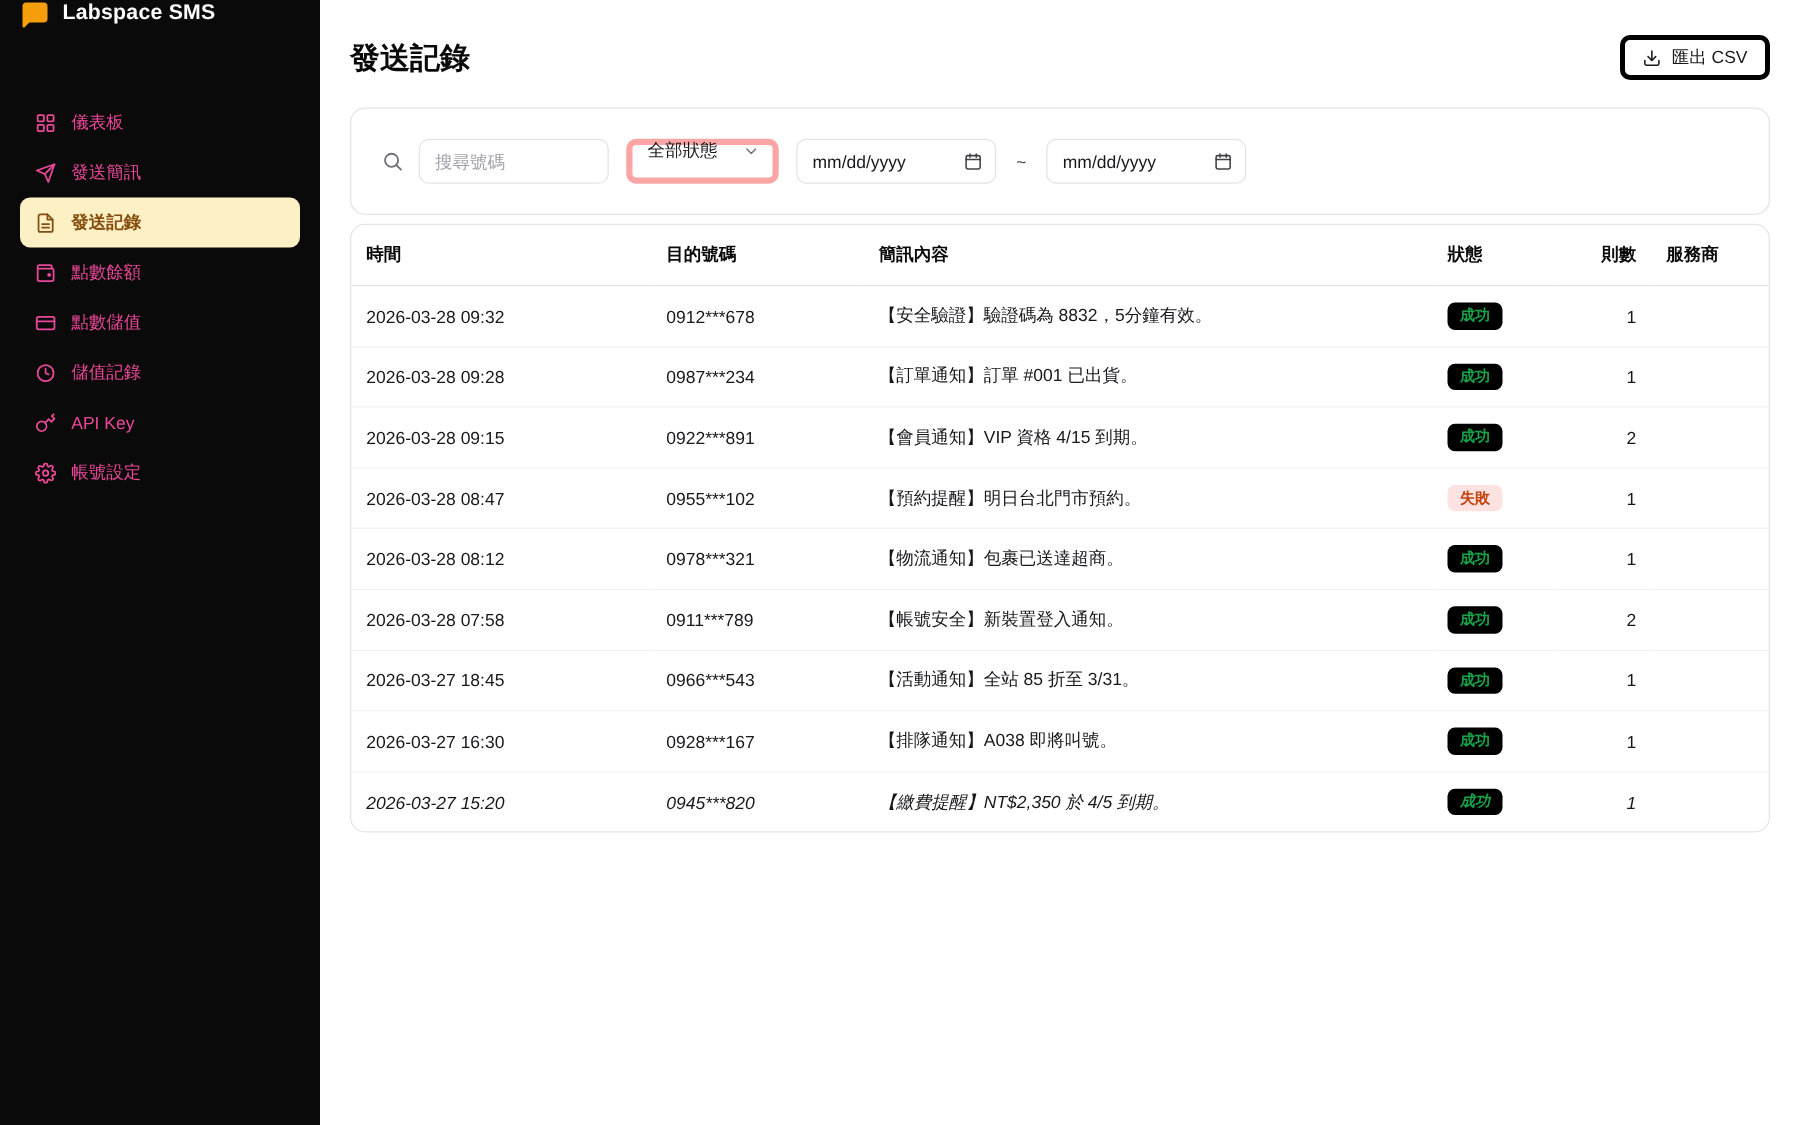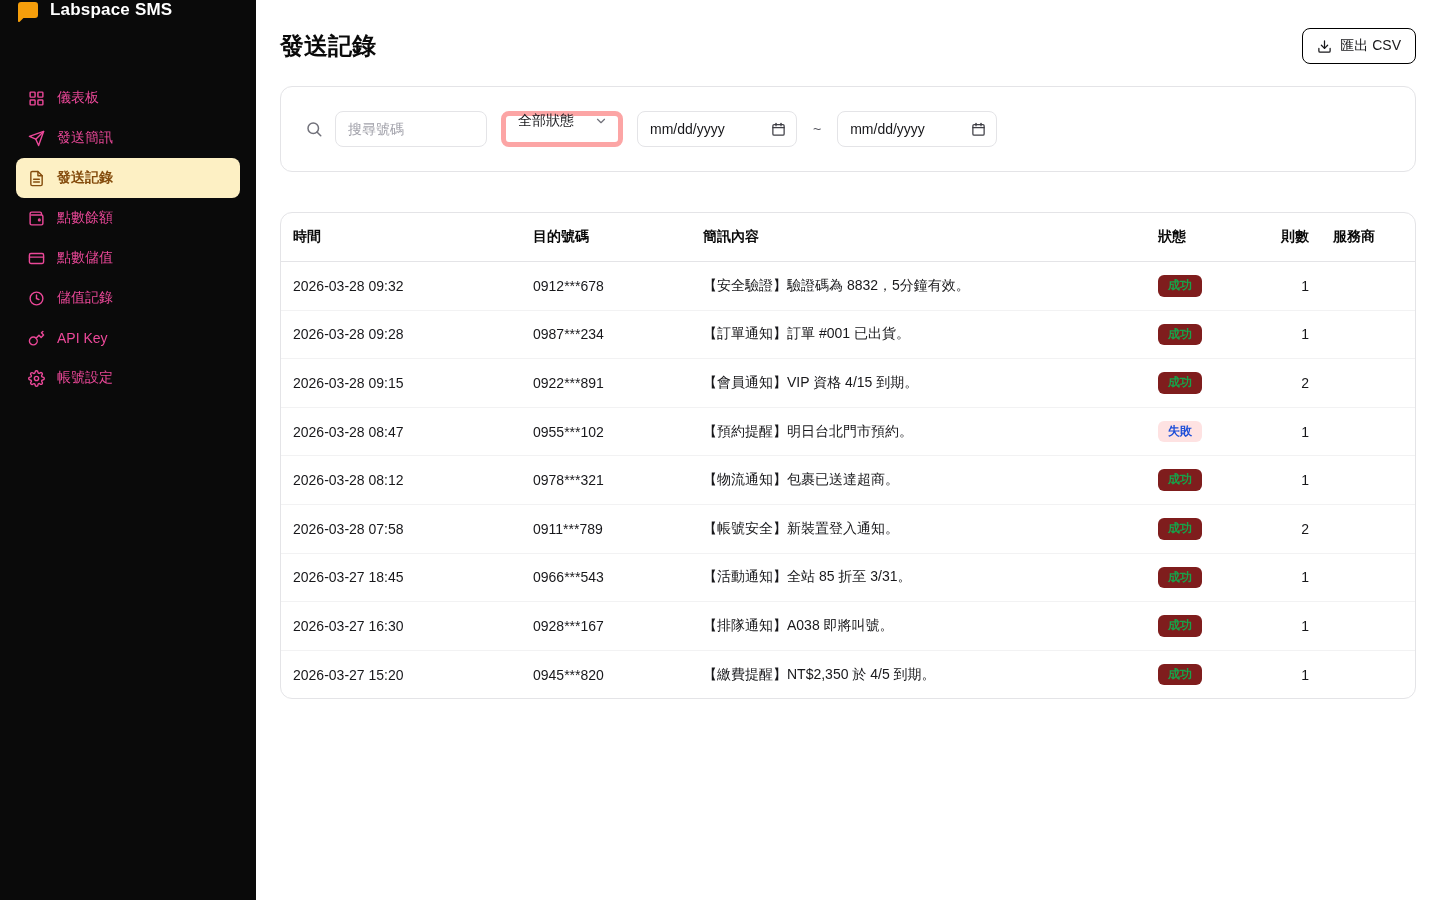--- a/index.html
+++ b/index.html
@@ -45,30 +45,30 @@
   }
   .topbar-chunk .icon { display: flex; align-items: center; color: #52525b; }
 
   .content { padding: 28px 24px 24px; flex: 1; overflow: hidden; }
 
   .page-head { display: flex; align-items: center; justify-content: space-between; margin-bottom: 22px; }
   .page-title { font-size: 24px; font-weight: 700; color: #0a0a0a; }
   .btn-export {
     display: inline-flex; align-items: center; gap: 8px;
     height: 36px; padding: 0 14px;
-    background: #ffffff; border: 1px solid #000000; border-radius: 8px;
+    background: #ffffff; border: 4px solid #000000; border-radius: 8px;
     font-size: 14px; color: #18181b; cursor: pointer;
     font-family: inherit;
   }
   .btn-export .icon { display: flex; align-items: center; color: #18181b; }
 
   
   .filter-card {
     border: 1px solid #e4e4e7; border-radius: 12px;
-    padding: 24px; margin-bottom: 40px;
+    padding: 24px; margin-bottom: 7px;
     display: flex; align-items: center; gap: 14px;
   }
   .search-icon-wrap { display: flex; align-items: center; color: #71717a; margin-right: -2px; }
   .input-search {
     width: 152px; height: 36px; border: 1px solid #e4e4e7; border-radius: 8px;
     padding: 0 12px; font-size: 14px; color: #18181b; outline: none;
     font-family: inherit;
   }
   .input-search::placeholder { color: #a1a1aa; }
   .select-box {
@@ -89,33 +89,33 @@
   .table-card { border: 1px solid #e4e4e7; border-radius: 12px; overflow: hidden; }
   table { width: 100%; border-collapse: collapse; table-layout: fixed; font-size: 14px; }
   thead th {
     text-align: left; font-weight: 700; color: #0a0a0a;
     padding: 15px 12px; border-bottom: 1px solid #e4e4e7;
   }
   tbody td {
     padding: 13px 12px; border-bottom: 1px solid #f2f2f3;
     color: #18181b; white-space: nowrap; overflow: hidden; text-overflow: ellipsis;
   }
-  tbody tr:last-child td { border-bottom: none; }
+  tbody tr:last-child td { border-bottom: none; font-style: italic; }
   .col-0 { width: 240px; }
   .col-1 { width: 170px; }
   .col-2 { width: 455px; }
   .col-3 { width: 100px; }
   .col-4 { width: 75px; text-align: right; }
   .col-5 { width: auto; }
   .badge {
     display: inline-block; padding: 3px 10px; border-radius: 6px;
     font-size: 12px; font-weight: 600; line-height: 1.3;
   }
-  .badge.success { background: #7f1d1d; color: #16a34a; }
-  .badge.fail    { background: #fee2e2; color: #1d4ed8; }
+  .badge.success { background: #000000; color: #16a34a; }
+  .badge.fail    { background: #fee2e2; color: #c2410c; }
 </style>
 </head>
 <body>
 
 <div class="app">
 
   <aside class="sidebar">
     <div class="logo">
       <span class="logo-icon">
           <svg width="24" height="24" viewBox="0 0 24 24" fill="#f59e0b" stroke="#f59e0b" stroke-width="2" stroke-linecap="round" stroke-linejoin="round">

